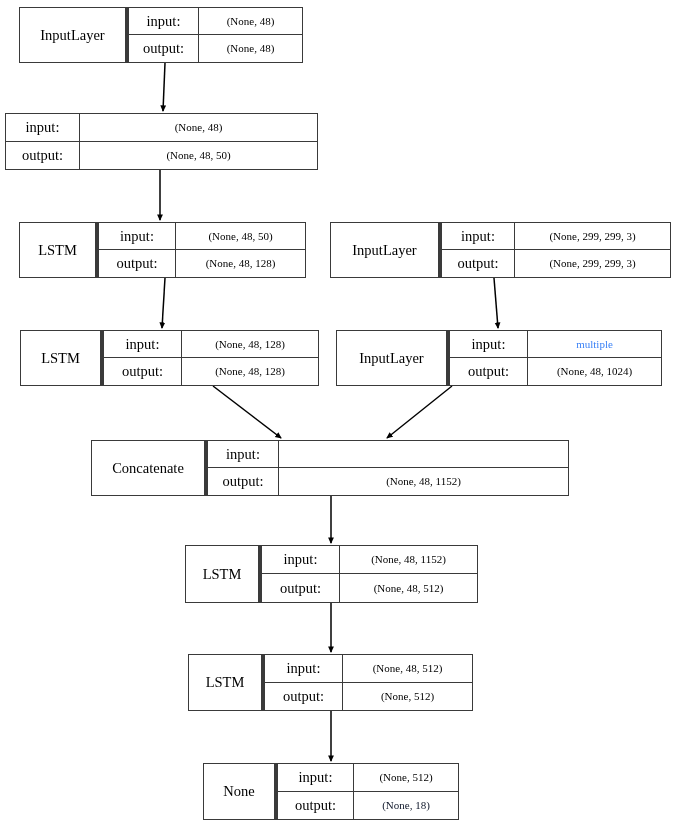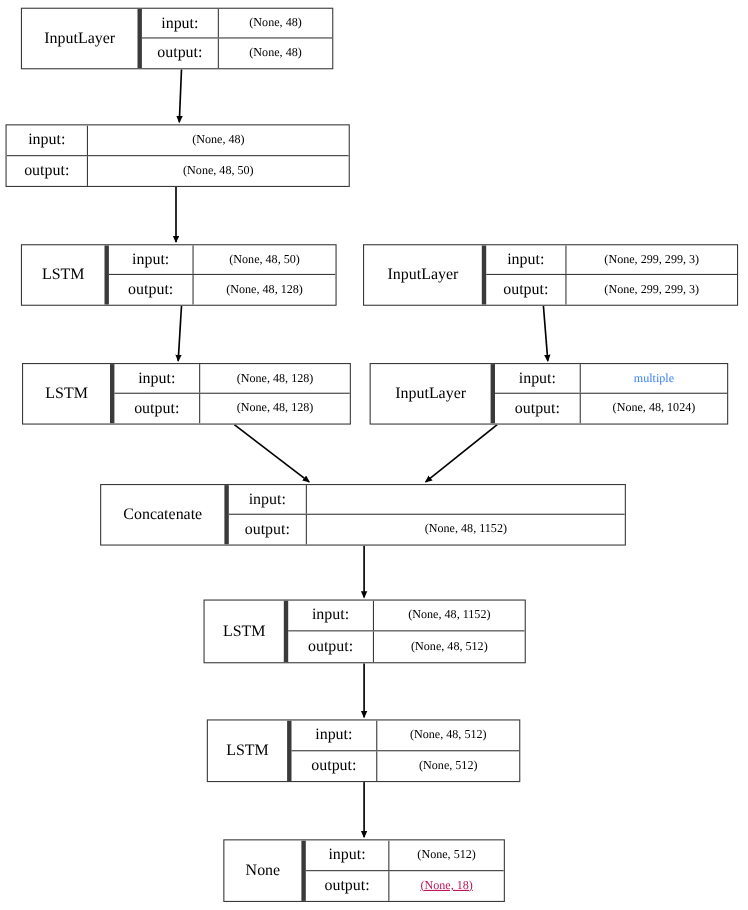--- a/index.html
+++ b/index.html
@@ -230,19 +230,19 @@
       </div>
       <div class="node" style="left: 203px; top: 763px; width: 256px; height: 57px; border-color: rgb(58, 58, 58); background: rgb(255, 255, 255);">
         <div class="node-name" style="width: 74px; border-right-color: rgb(58, 58, 58); color: rgb(0, 0, 0);">None</div>
         <div class="node-io">
           <div class="io-row first" style="border-bottom-color: rgb(58, 58, 58);">
             <div class="io-key" style="width: 76px; border-right-color: rgb(58, 58, 58); color: rgb(0, 0, 0);">input:</div>
             <div class="io-val" style="color: rgb(0, 0, 0);">(None, 512)</div>
           </div>
           <div class="io-row">
             <div class="io-key" style="width: 76px; border-right-color: rgb(58, 58, 58); color: rgb(0, 0, 0);">output:</div>
-            <div class="io-val" style="color: #be185d; text-decoration: underline;">(None, 18)</div>
+            <div class="io-val" style="color: #0f172a;">(None, 18)</div>
           </div>
         </div>
       </div>
     </div>
 
 </div>
 
 </body></html>

